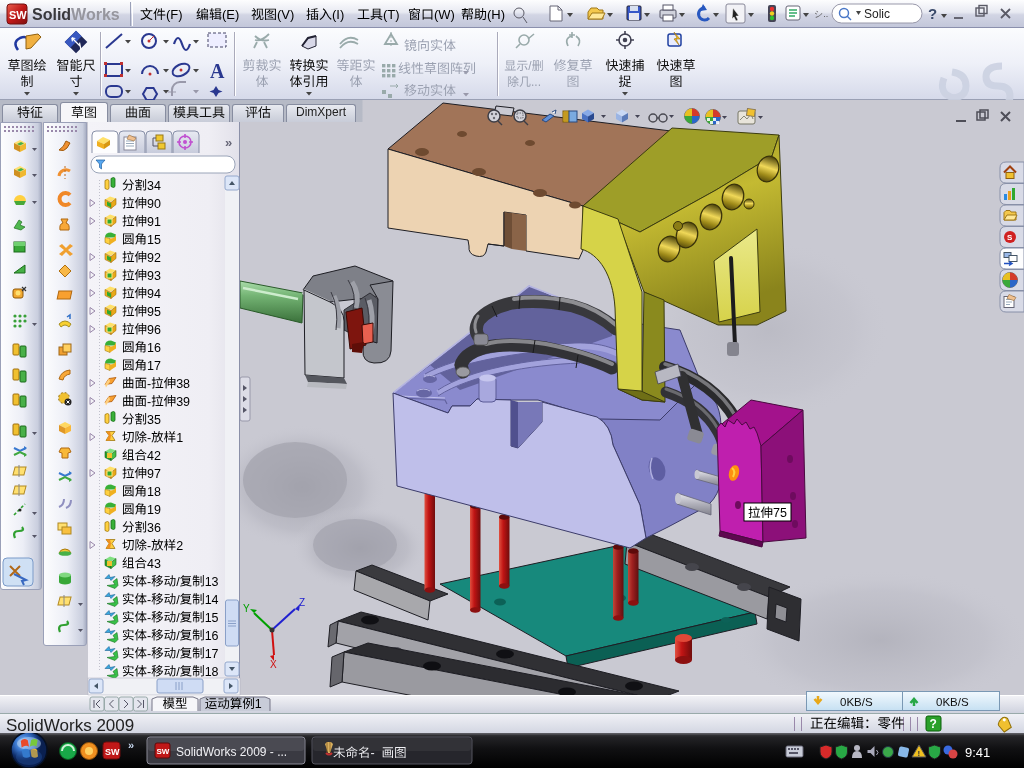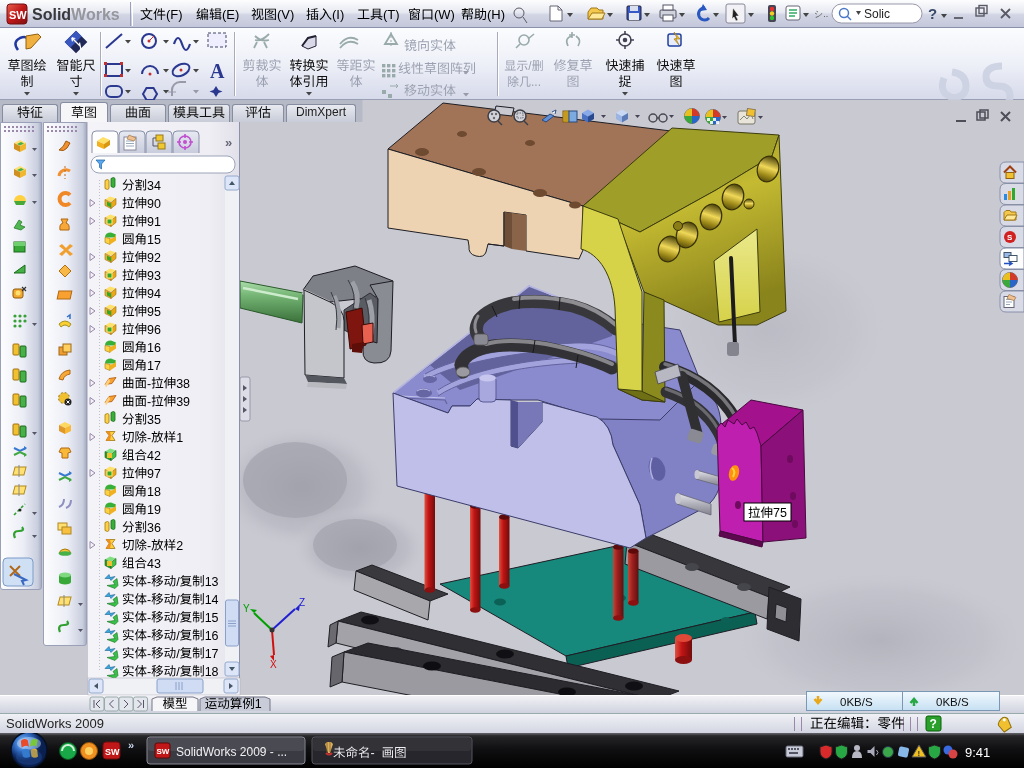--- a/index.html
+++ b/index.html
@@ -1078,21 +1078,21 @@
       <circle cx="888.0" cy="752" r="5.5" fill="#3aa84a" stroke="#234"></circle>
       <rect x="898.5" y="747" width="10" height="10" rx="2" fill="#88b8e8" transform="rotate(12 903.5 752)"></rect>
       <path d="M919.0 745 l7 12 h-14 z" fill="#f0c020" stroke="#555"></path>
       <text x="917.5" y="756" font-size="8" font-weight="bold" fill="#333" font-family="Liberation Sans">!</text>
       <path d="M934.5 745 l6 2 v5 q0 5 -6 7 q-6 -2 -6 -7 v-5 z" fill="#28a845" stroke="#222"></path>
       <circle cx="948.0" cy="750" r="4.5" fill="#3a6ae0"></circle>
       <circle cx="953.0" cy="754" r="4.5" fill="#d84444"></circle>
       <text x="965" y="757" font-size="13" fill="#fff" font-family="Liberation Sans">9:41</text>
     </svg>
   </div>
-<div class="abs" style="left:6px;top:716px;font-size:13px;color:#222;z-index:5">SolidWorks 2009</div>
+<div class="abs" style="left:6px;top:716px;font-size:17px;color:#222;z-index:5">SolidWorks 2009</div>
 <svg width="0" height="0" style="position:absolute">
     <defs>
       <path id="c5206" d="M168 -206 151 -198C169 -162 199 -121 225 -98C229 -103 236 -110 240 -114C214 -134 184 -172 168 -206ZM81 -205C66 -167 41 -132 11 -110C16 -107 24 -100 27 -96C34 -102 40 -108 47 -114V-97H95C89 -54 76 -15 16 5C20 9 26 16 28 21C92 -2 108 -48 115 -97H183C180 -34 176 -10 170 -4C168 -1 164 -0 159 -0C154 -0 138 -0 122 -2C125 3 128 11 128 17C144 18 159 18 168 17C176 16 182 15 187 8C196 -1 199 -30 203 -106C203 -109 203 -116 203 -116H48C69 -138 88 -168 101 -200Z"></path>
       <path id="c5272" d="M169 -176V-40H186V-176ZM214 -208V-4C214 0 212 2 208 2C204 2 191 2 176 2C179 7 181 15 182 20C202 20 214 19 221 16C228 13 232 8 232 -4V-208ZM32 -55V20H48V7H121V18H137V-55H94V-75H150V-89H94V-106H131V-120H94V-136H137V-149H152V-186H97C95 -194 90 -204 86 -211L68 -207C72 -200 75 -193 77 -186H16V-148H30V-136H77V-120H36V-106H77V-89H17V-75H77V-55ZM77 -164V-150H33V-172H135V-150H94V-164ZM48 -8V-39H121V-8Z"></path>
       <path id="c62c9" d="M100 -164V-147H235V-164ZM117 -127C125 -92 132 -46 134 -20L152 -25C150 -51 142 -96 134 -131ZM146 -207C151 -194 156 -178 158 -167L177 -173C174 -184 169 -199 164 -212ZM88 -8V9H242V-8H191C200 -42 210 -91 217 -130L197 -133C192 -96 182 -42 173 -8ZM45 -210V-160H14V-142H45V-86C32 -83 20 -80 11 -78L16 -60L45 -68V-2C45 2 44 2 40 2C38 3 28 3 18 2C20 8 23 15 24 20C39 20 48 19 54 16C61 13 63 8 63 -2V-74L92 -82L90 -99L63 -92V-142H90V-160H63V-210Z"></path>
       <path id="c4f38" d="M148 -153V-119H99V-153ZM82 -170V-36H99V-50H148V20H166V-50H216V-38H235V-170H166V-209H148V-170ZM166 -153H216V-119H166ZM148 -102V-67H99V-102ZM166 -102H216V-67H166ZM66 -209C52 -171 29 -134 4 -109C8 -105 13 -95 14 -91C23 -100 32 -110 40 -122V20H58V-150C68 -167 77 -186 84 -204Z"></path>
       <path id="c5706" d="M84 -158H164V-139H84ZM68 -171V-126H182V-171ZM118 -88V-74C118 -59 112 -38 46 -26C49 -22 54 -16 56 -12C126 -28 134 -53 134 -73V-88ZM130 -40C150 -32 177 -18 190 -10L198 -24C184 -32 157 -44 138 -52ZM62 -110V-46H78V-96H170V-47H188V-110ZM20 -200V20H38V10H211V20H230V-200ZM38 -5V-184H211V-5Z"></path>
       <path id="c89d2" d="M66 -135H122V-104H66ZM66 -152H66C73 -160 80 -169 86 -178H157C151 -169 144 -160 137 -152ZM200 -135V-104H140V-135ZM84 -211C72 -186 48 -155 14 -132C18 -130 25 -123 28 -118C35 -124 42 -129 48 -134V-90C48 -58 44 -19 16 8C20 11 28 18 31 22C48 6 57 -16 62 -38H122V14H140V-38H200V-4C200 -0 198 1 194 1C190 1 174 1 159 0C162 6 165 14 166 19C186 19 200 19 208 16C216 13 219 7 219 -4V-152H159C168 -162 178 -174 184 -186L171 -194L168 -194H97L105 -207ZM66 -87H122V-54H64C66 -66 66 -77 66 -87ZM200 -87V-54H140V-87Z"></path>
       <path id="c66f2" d="M145 -208V-160H103V-208H84V-160H24V20H42V4H208V19H226V-160H164V-208ZM42 -14V-70H84V-14ZM208 -14H164V-70H208ZM103 -14V-70H145V-14ZM42 -88V-142H84V-88ZM208 -88H164V-142H208ZM103 -88V-142H145V-88Z"></path>
       <path id="c9762" d="M97 -84H150V-55H97ZM97 -99V-126H150V-99ZM97 -40H150V-11H97ZM14 -194V-176H111C109 -165 106 -154 104 -144H26V20H44V7H205V20H224V-144H123L133 -176H236V-194ZM44 -11V-126H80V-11ZM205 -11H168V-126H205Z"></path>

